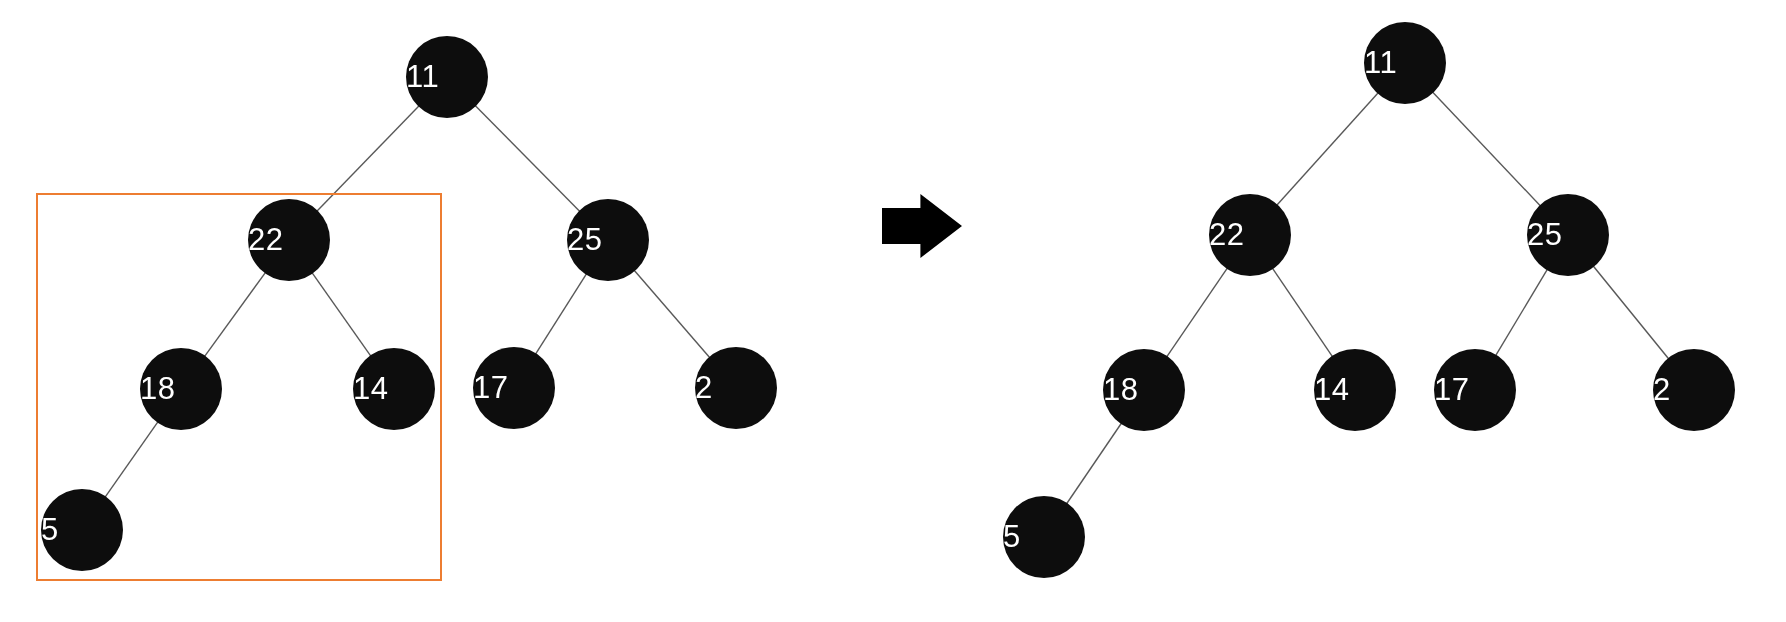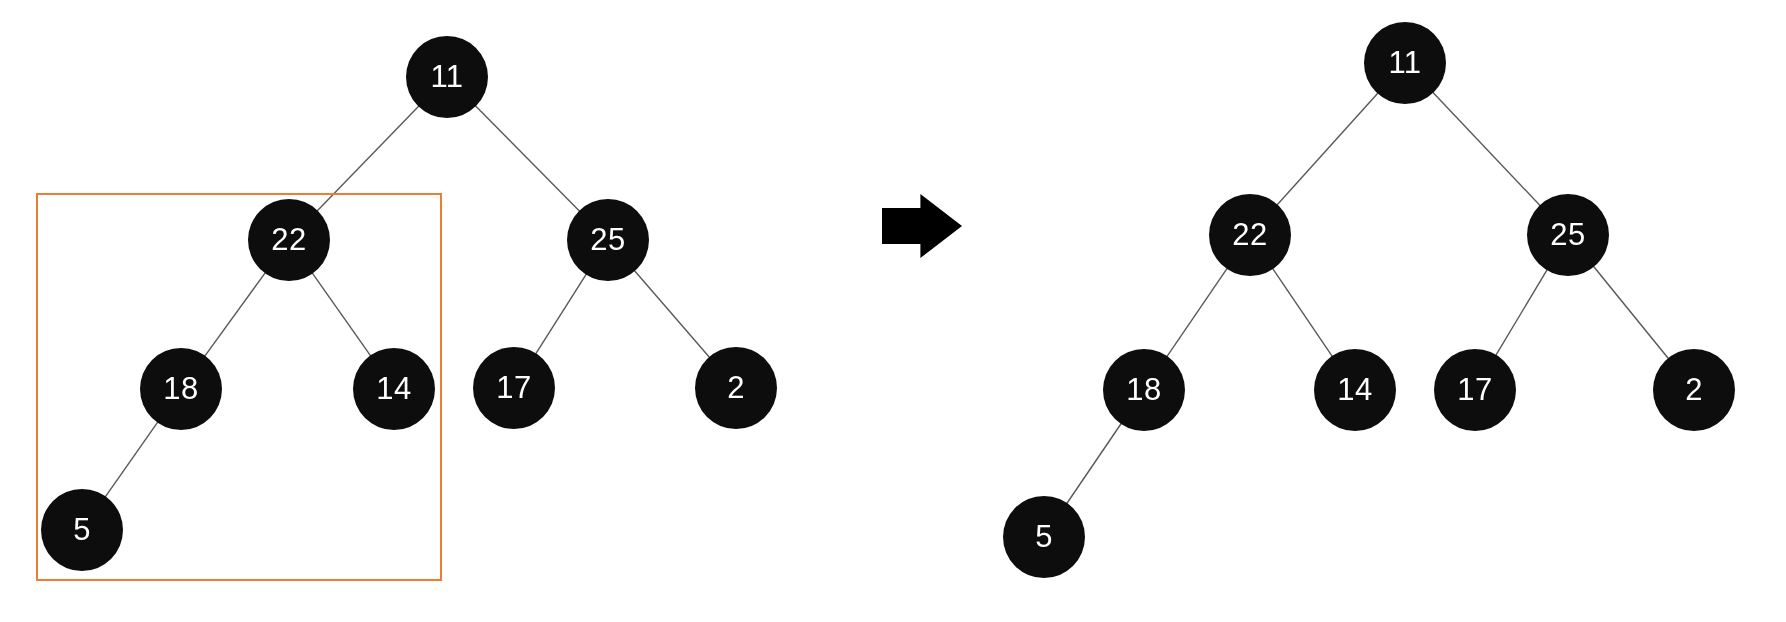--- a/index.html
+++ b/index.html
@@ -24,21 +24,20 @@
     width: 1786px;
     height: 622px;
   }
   .tree-node {
     position: absolute;
     border-radius: 50%;
     background: #0d0d0d;
     color: #ffffff;
     display: flex;
     align-items: center;
-    justify-content: center;
     font-family: "Liberation Sans", sans-serif;
     font-size: 31px;
     font-weight: 400;
     letter-spacing: 0.5px;
     line-height: 1;
     user-select: none;
   }
   .node-label {
     display: block;
     transform: translateY(-1px);

